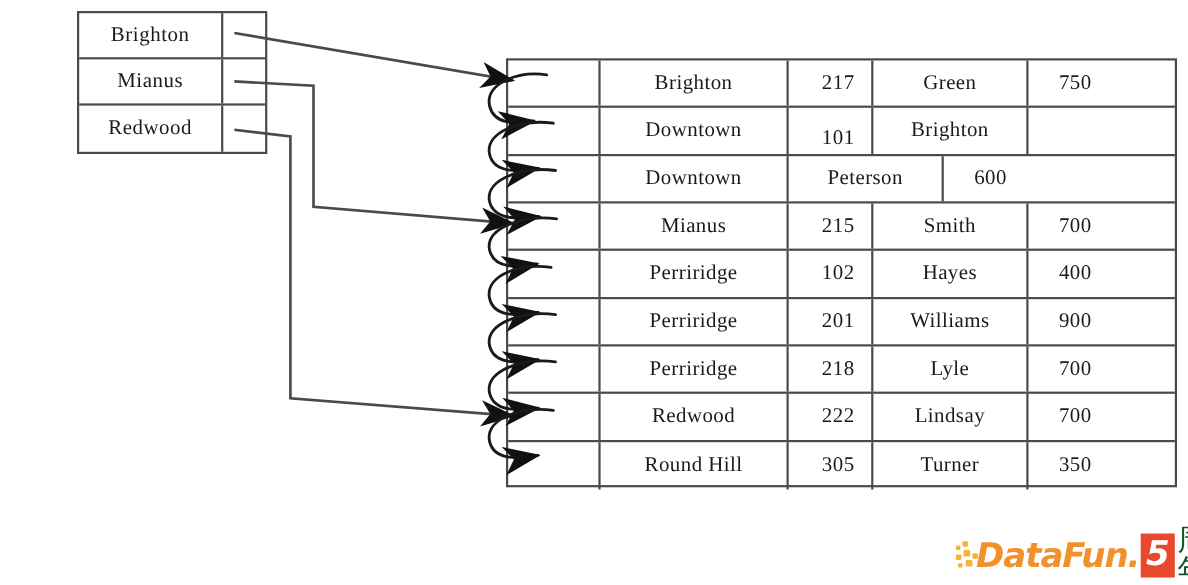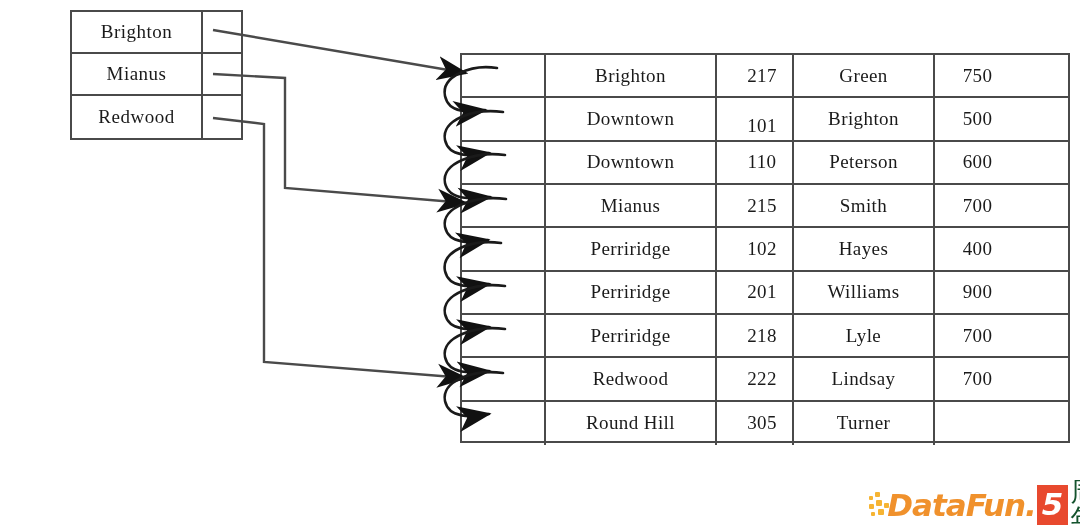--- a/index.html
+++ b/index.html
@@ -187,27 +187,25 @@
       <div class="cell c-amt">750</div>
     </div>
 
     <div class="file-row">
       <div class="cell c-ptr"></div>
       <div class="cell c-branch">Downtown</div>
       <div class="cell c-acct">
           <span class="shift-down">101</span>
         </div>
       <div class="cell c-name">Brighton</div>
-      <div class="cell c-amt">500</div>
     </div>
 
     <div class="file-row">
       <div class="cell c-ptr"></div>
       <div class="cell c-branch">Downtown</div>
-      <div class="cell c-acct">110</div>
       <div class="cell c-name">Peterson</div>
       <div class="cell c-amt">600</div>
     </div>
 
     <div class="file-row">
       <div class="cell c-ptr"></div>
       <div class="cell c-branch">Mianus</div>
       <div class="cell c-acct">215</div>
       <div class="cell c-name">Smith</div>
       <div class="cell c-amt">700</div>
@@ -243,20 +241,21 @@
       <div class="cell c-acct">222</div>
       <div class="cell c-name">Lindsay</div>
       <div class="cell c-amt">700</div>
     </div>
 
     <div class="file-row">
       <div class="cell c-ptr"></div>
       <div class="cell c-branch">Round Hill</div>
       <div class="cell c-acct">305</div>
       <div class="cell c-name">Turner</div>
+      <div class="cell c-amt">350</div>
     </div>
 
   </div>
 
   <svg id="wires" viewBox="0 0 1080 532">
     <defs>
       <marker id="ah" markerWidth="13" markerHeight="11" refX="12" refY="5.5" orient="auto">
         <path d="M0,0.5 L13,5.5 L0,10.5 L3.5,5.5 Z" fill="#111111"></path>
       </marker>
     </defs>

